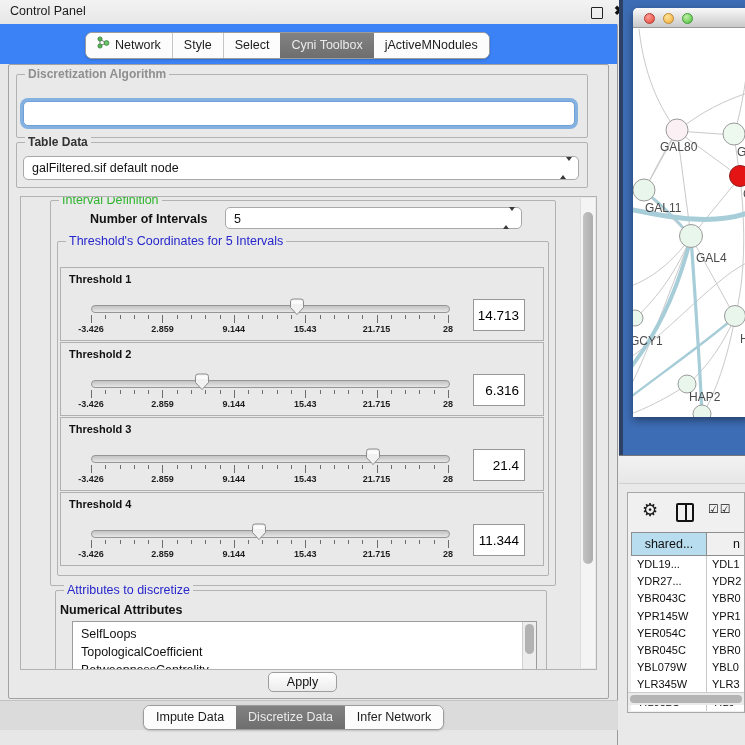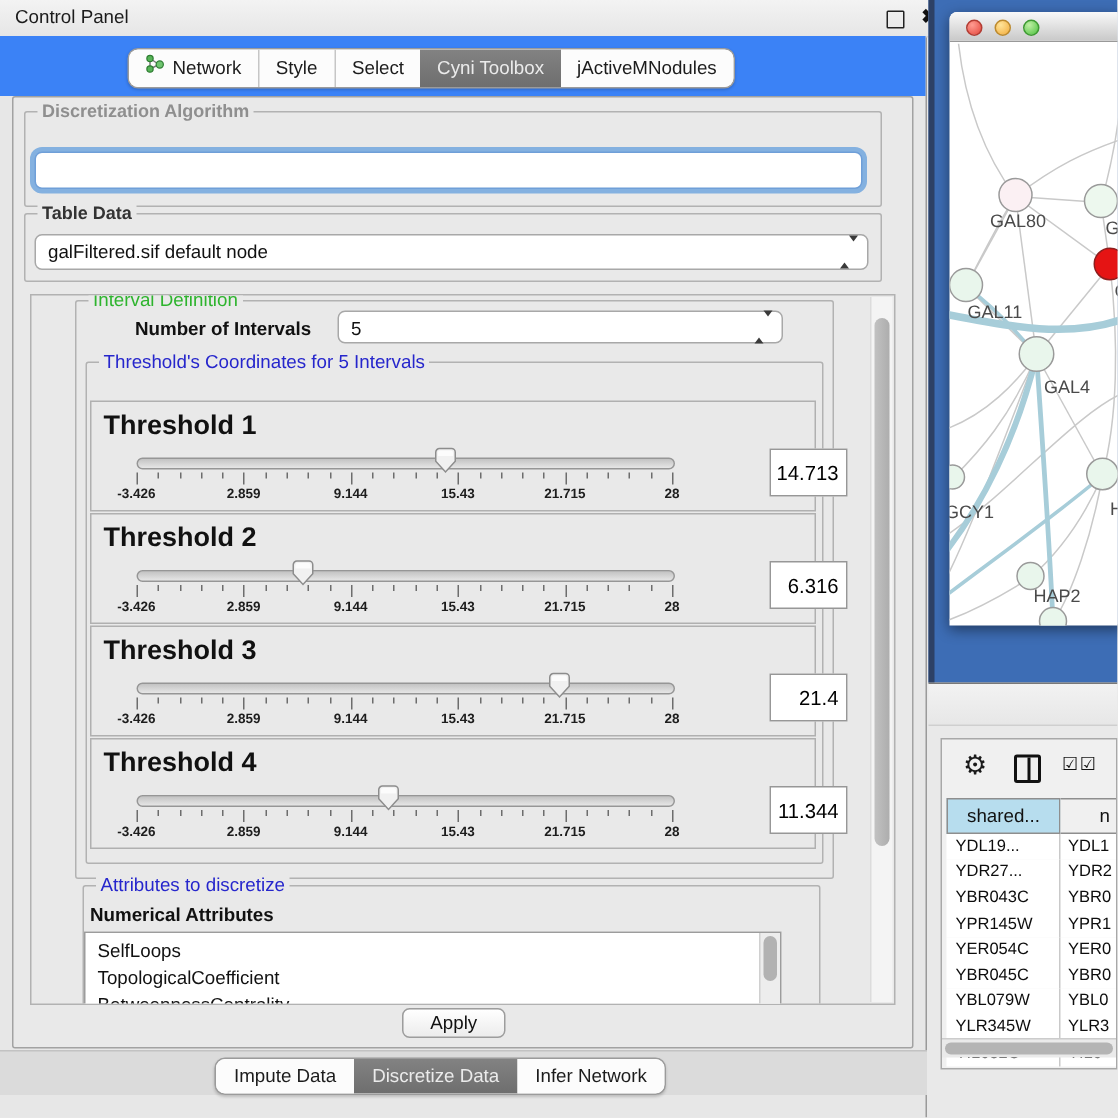--- a/index.html
+++ b/index.html
@@ -42,28 +42,28 @@
          border-radius:2px 2px 9px 9px;box-shadow:0 4px 12px rgba(0,0,0,.38),0 0 1px #999;}
   .popup-hint{text-align:center;color:#b6b6b6;font-size:12px;padding-top:3px;height:15px;}
   .popup-opt{font-size:12.5px;color:#000;padding-left:3px;height:15px;line-height:15px;}
   .popup-opt.bold{font-weight:bold;}
 
   .viewport{position:absolute;left:11px;top:131px;width:577px;height:474px;border:1px solid #b2b2b2;background:#e9e9e9;overflow:hidden;box-sizing:border-box;}
   .vscroll{position:absolute;right:1px;top:1px;width:14px;height:470px;background:#f4f4f4;border-left:1px solid #dcdcdc;}
   .vthumb{position:absolute;left:2px;width:10px;border-radius:5px;background:linear-gradient(90deg,#c2c2c2,#adadad);}
 
   .th-panel{position:relative;height:74px;margin-bottom:1px;border:1px solid #b0b0b0;background:#e9e9e9;box-sizing:border-box;}
-  .th-label{position:absolute;left:8px;top:5px;font-size:18px;font-weight:bold;color:#111;}
+  .th-label{position:absolute;left:8px;top:5px;font-size:11px;font-weight:bold;color:#111;}
   .track{position:absolute;left:30px;top:37px;width:357px;height:6px;border:1px solid #969696;border-radius:4px;background:linear-gradient(#c3c3c3,#e6e6e6);}
   .thumb{position:absolute;top:30px;z-index:2;}
   .tick{position:absolute;top:0;width:1px;background:#6d6d6d;}
   .ticks{position:absolute;left:30px;top:47px;width:357px;height:9px;}
   .ticklabels{position:absolute;left:30px;top:56px;width:357px;height:12px;}
   .ticklabel{position:absolute;transform:translateX(-50%);font-size:9px;font-weight:bold;color:#1d1d1d;white-space:nowrap;}
-  .value-box{position:absolute;left:412px;top:31px;width:52px;height:32px;background:#fff;border:1px solid #979797;font-size:13.5px;color:#000;text-align:right;line-height:32px;padding-right:5px;box-sizing:border-box;margin-left:40px;}
+  .value-box{position:absolute;left:412px;top:31px;width:52px;height:32px;background:#fff;border:1px solid #979797;font-size:13.5px;color:#000;text-align:right;line-height:32px;padding-right:5px;box-sizing:border-box;}
 
   .attr-item{height:18px;line-height:18px;font-size:12.5px;color:#111;padding-left:8px;}
   .listbox{position:absolute;background:#fff;border:1px solid #9c9c9c;box-sizing:border-box;}
   .list-scroll{position:absolute;right:0;top:0;bottom:0;width:13px;background:#ededed;border-left:1px solid #d0d0d0;}
   .list-thumb{position:absolute;left:2px;top:2px;width:9px;height:30px;border-radius:5px;background:#b2b2b2;}
 
   .apply-btn{position:absolute;left:259px;top:607px;width:69px;height:20px;border:1px solid #9d9d9d;border-radius:5px;
              background:linear-gradient(#ffffff,#ececec);font-size:12.5px;color:#111;text-align:center;line-height:19px;box-sizing:border-box;}
 
   .bottomband{position:absolute;left:0;top:700px;width:618px;height:29px;background:#dbdbdb;border-top:1px solid #c2c2c2;}
@@ -353,21 +353,21 @@
                 </div>
                 <div class="value-box">11.344</div>
               </div>
             </div>
         </div>
       </div>
 
       <div class="groupbox" style="left:34px;top:393px;width:490px;height:108px;">
         <span class="grouplabel lbl-blue">Attributes to discretize</span>
         <span style="position:absolute;left:4px;top:12px;font-size:12.5px;font-weight:bold;color:#111;">Numerical Attributes</span>
-        <div class="listbox" style="left:0;top:30px;width:465px;height:70px;">
+        <div class="listbox" style="left:16px;top:30px;width:465px;height:70px;">
           <div id="attr-items" style="padding-top:3px;">
               <div class="attr-item">SelfLoops</div>
               <div class="attr-item">TopologicalCoefficient</div>
               <div class="attr-item">BetweennessCentrality</div>
             </div>
           <div class="list-scroll">
               <div class="list-thumb"></div>
             </div>
         </div>
       </div>

